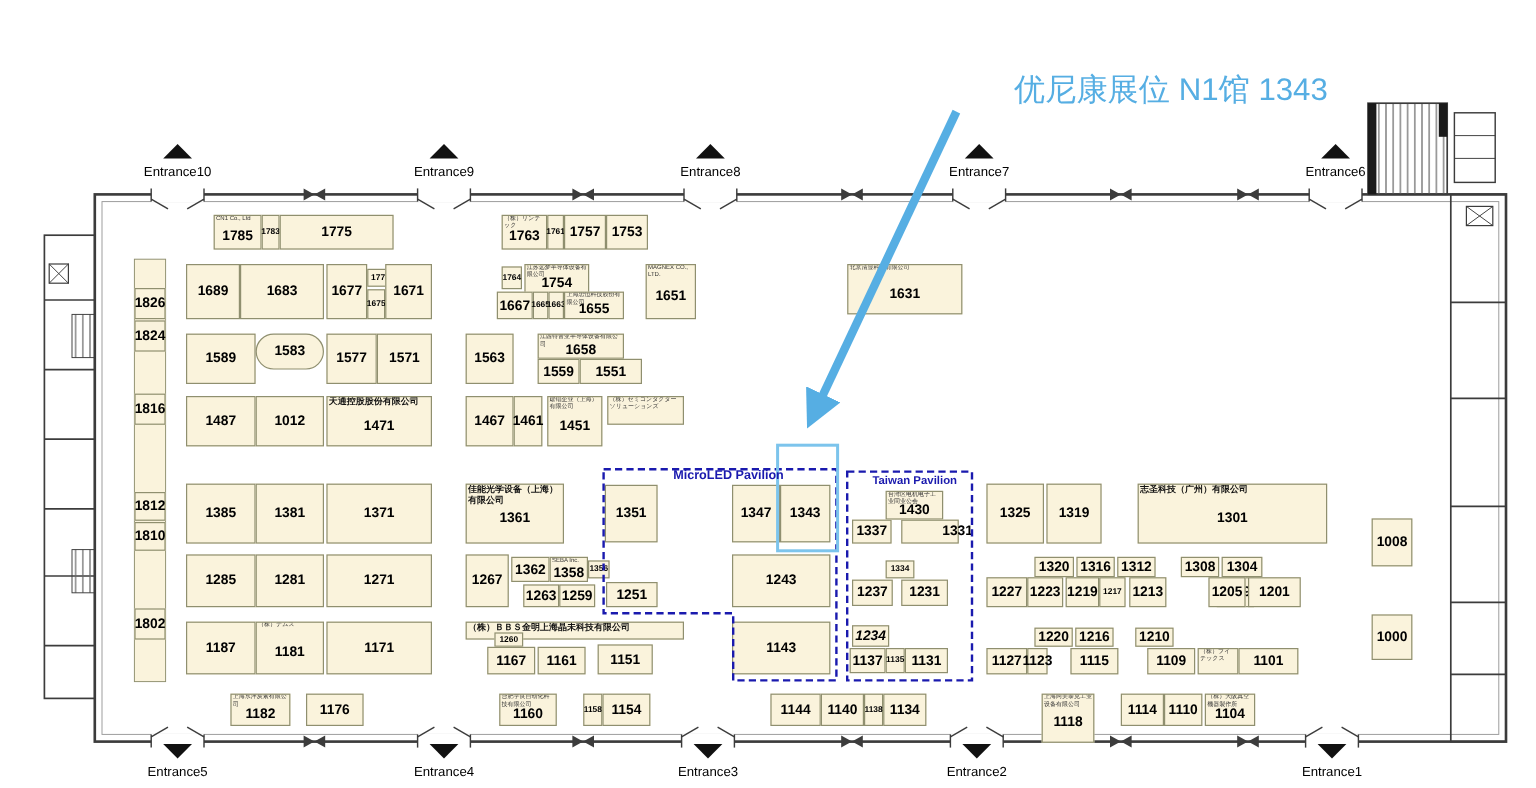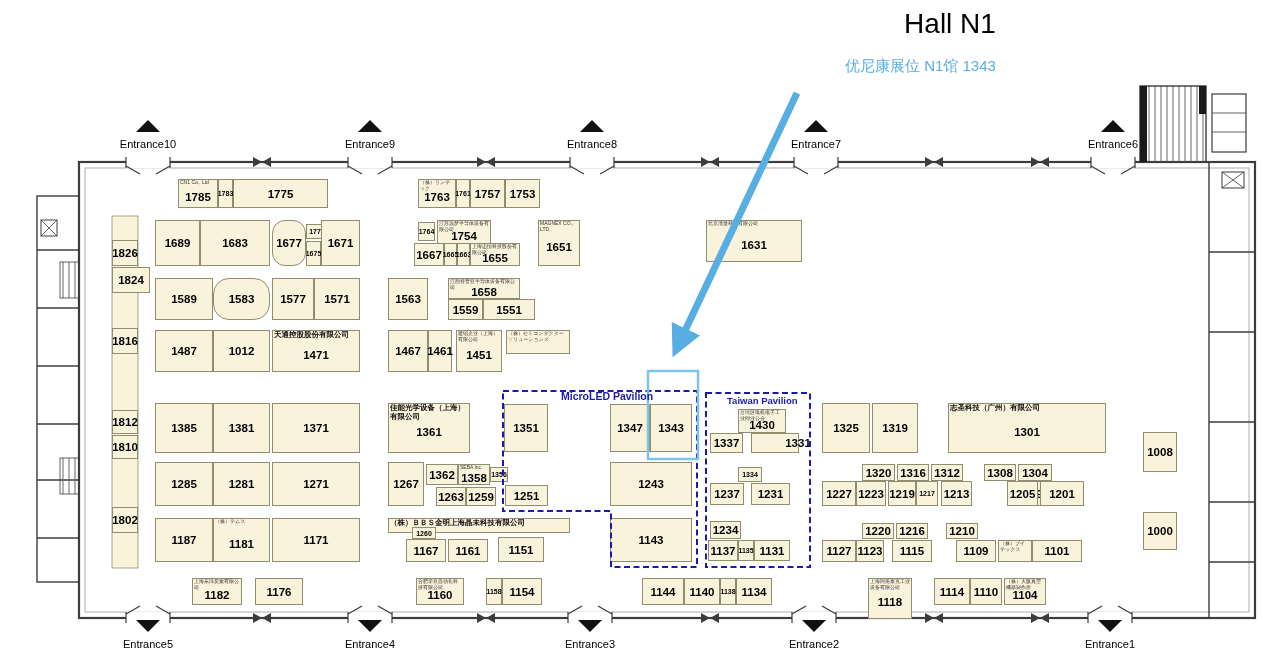--- a/index.html
+++ b/index.html
@@ -10,21 +10,21 @@
          box-sizing:border-box;display:flex;align-items:center;justify-content:center;}
   .booth .num{font-size:11.5px;font-weight:bold;color:#000;white-space:nowrap;}
   .booth.small .num{font-size:7px;}
   .booth .co{position:absolute;top:0;left:1px;right:1px;font-size:5px;line-height:1.15;
              color:#333;overflow:hidden;text-align:left;max-height:100%;}
   .booth.bigco .co{font-size:7.5px;font-weight:bold;color:#111;}
   .booth.withco .num{margin-top:7px;}
 
   .title{position:absolute;left:830px;top:8px;width:240px;text-align:center;
          font-size:28px;font-weight:500;color:#000;}
-  .annotation{position:absolute;left:845px;top:57px;font-size:15px;color:var(--accent);white-space:nowrap;}
+  .annotation{position:absolute;left:845px;top:57px;font-size:26px;color:var(--accent);white-space:nowrap;}
 
   .pav-label{position:absolute;font-weight:bold;color:var(--pavilion);white-space:nowrap;}
   .pav-label.microled{left:561px;top:390px;font-size:10.5px;}
   .pav-label.taiwan{left:727px;top:395px;font-size:9.5px;}
 
   .entrance{position:absolute;width:90px;text-align:center;}
   .entrance .tri{display:block;margin:0 auto 2px;width:0;height:0;
                  border-left:12px solid transparent;border-right:12px solid transparent;}
   .entrance.top .tri{border-bottom:12px solid #111;}
   .entrance.bottom .tri{border-top:12px solid #111;}
@@ -143,21 +143,21 @@
       </div>
       <div class="booth" style="left: 505px; top: 179px; width: 35px; height: 29px;">
         <span class="num">1753</span>
       </div>
       <div class="booth" style="left: 155px; top: 220px; width: 45px; height: 46px;">
         <span class="num">1689</span>
       </div>
       <div class="booth" style="left: 200px; top: 220px; width: 70px; height: 46px;">
         <span class="num">1683</span>
       </div>
-      <div class="booth" style="left: 272px; top: 220px; width: 34px; height: 46px; border-radius: 13px;">
+      <div class="booth" style="left: 272px; top: 220px; width: 34px; height: 46px;">
         <span class="num">1677</span>
       </div>
       <div class="booth small" style="left: 306px; top: 224px; width: 22px; height: 15px;">
         <span class="num">1774</span>
       </div>
       <div class="booth small" style="left: 306px; top: 241px; width: 15px; height: 25px;">
         <span class="num">1675</span>
       </div>
       <div class="booth" style="left: 321px; top: 220px; width: 39px; height: 46px;">
         <span class="num">1671</span>
@@ -186,21 +186,21 @@
         <span class="co">MAGNEX CO., LTD.</span>
         <span class="num">1651</span>
       </div>
       <div class="booth withco" style="left: 706px; top: 220px; width: 96px; height: 42px;">
         <span class="co">北京清显科技有限公司</span>
         <span class="num">1631</span>
       </div>
       <div class="booth" style="left: 155px; top: 278px; width: 58px; height: 42px;">
         <span class="num">1589</span>
       </div>
-      <div class="booth" style="left: 213px; top: 278px; width: 57px; height: 42px; border-radius: 16px;">
+      <div class="booth" style="left: 213px; top: 278px; width: 57px; height: 30px; border-radius: 16px;">
         <span class="num">1583</span>
       </div>
       <div class="booth" style="left: 272px; top: 278px; width: 42px; height: 42px;">
         <span class="num">1577</span>
       </div>
       <div class="booth" style="left: 314px; top: 278px; width: 46px; height: 42px;">
         <span class="num">1571</span>
       </div>
       <div class="booth" style="left: 388px; top: 278px; width: 40px; height: 42px;">
         <span class="num">1563</span>
@@ -389,21 +389,21 @@
       </div>
       <div class="booth" style="left: 448px; top: 539px; width: 40px; height: 23px;">
         <span class="num">1161</span>
       </div>
       <div class="booth" style="left: 498px; top: 537px; width: 46px; height: 25px;">
         <span class="num">1151</span>
       </div>
       <div class="booth" style="left: 610px; top: 518px; width: 82px; height: 44px;">
         <span class="num">1143</span>
       </div>
-      <div class="booth" style="left: 710px; top: 521px; width: 31px; height: 18px;">
+      <div class="booth" style="left: 710px; top: 521px; width: 31px; height: 18px; font-style: italic;">
         <span class="num">1234</span>
       </div>
       <div class="booth" style="left: 708px; top: 540px; width: 30px; height: 21px;">
         <span class="num">1137</span>
       </div>
       <div class="booth small" style="left: 738px; top: 540px; width: 16px; height: 21px;">
         <span class="num">1135</span>
       </div>
       <div class="booth" style="left: 754px; top: 540px; width: 36px; height: 21px;">
         <span class="num">1131</span>
@@ -413,21 +413,21 @@
       </div>
       <div class="booth" style="left: 896px; top: 523px; width: 32px; height: 16px;">
         <span class="num">1216</span>
       </div>
       <div class="booth" style="left: 946px; top: 523px; width: 32px; height: 16px;">
         <span class="num">1210</span>
       </div>
       <div class="booth" style="left: 822px; top: 540px; width: 34px; height: 22px;">
         <span class="num">1127</span>
       </div>
-      <div class="booth" style="left: 856px; top: 540px; width: 28px; height: 22px;">
+      <div class="booth" style="left: 856px; top: 540px; width: 17px; height: 22px;">
         <span class="num">1123</span>
       </div>
       <div class="booth" style="left: 892px; top: 540px; width: 40px; height: 22px;">
         <span class="num">1115</span>
       </div>
       <div class="booth" style="left: 956px; top: 540px; width: 40px; height: 22px;">
         <span class="num">1109</span>
       </div>
       <div class="booth" style="left: 998px; top: 540px; width: 34px; height: 22px;">
         <span class="co">（株）ブイテックス</span>
@@ -474,21 +474,21 @@
       <div class="booth" style="left: 970px; top: 578px; width: 32px; height: 27px;">
         <span class="num">1110</span>
       </div>
       <div class="booth withco" style="left: 1004px; top: 578px; width: 42px; height: 27px;">
         <span class="co">（株）大阪真空機器製作所</span>
         <span class="num">1104</span>
       </div>
       <div class="booth" style="left: 112px; top: 240px; width: 26px; height: 26px;">
         <span class="num">1826</span>
       </div>
-      <div class="booth" style="left: 112px; top: 267px; width: 38px; height: 26px;">
+      <div class="booth" style="left: 112px; top: 267px; width: 26px; height: 26px;">
         <span class="num">1824</span>
       </div>
       <div class="booth" style="left: 112px; top: 328px; width: 26px; height: 26px;">
         <span class="num">1816</span>
       </div>
       <div class="booth" style="left: 112px; top: 410px; width: 26px; height: 24px;">
         <span class="num">1812</span>
       </div>
       <div class="booth" style="left: 112px; top: 435px; width: 26px; height: 24px;">
         <span class="num">1810</span>
@@ -503,21 +503,20 @@
       <marker id="ah" markerWidth="4.5" markerHeight="4.5" refX="1" refY="2.25" orient="auto">
         <path d="M0,0 L4.5,2.25 L0,4.5 Z" style="fill:var(--accent)"></path>
       </marker>
     </defs>
     <polygon class="dash" points="503,391 697,391 697,567 611,567 611,511 503,511"></polygon>
     <rect class="dash" x="706" y="393" width="104" height="174"></rect>
     <rect x="648" y="371" width="50" height="88" style="fill:none;stroke:var(--highlight);stroke-width:2.5"></rect>
     <line x1="797" y1="93" x2="683" y2="335" style="stroke:var(--accent);stroke-width:7" marker-end="url(#ah)"></line>
   </svg>
 
-  <div class="title">Hall N1</div>
   <div class="annotation">优尼康展位 N1馆 1343</div>
   <div class="pav-label microled">MicroLED Pavilion</div>
   <div class="pav-label taiwan">Taiwan Pavilion</div>
 
   <div id="entrances-top">
       <div class="entrance top" style="left: 103px; top: 120px;"><span class="tri"></span><span class="lbl">Entrance10</span></div>
       <div class="entrance top" style="left: 325px; top: 120px;"><span class="tri"></span><span class="lbl">Entrance9</span></div>
       <div class="entrance top" style="left: 547px; top: 120px;"><span class="tri"></span><span class="lbl">Entrance8</span></div>
       <div class="entrance top" style="left: 771px; top: 120px;"><span class="tri"></span><span class="lbl">Entrance7</span></div>
       <div class="entrance top" style="left: 1068px; top: 120px;"><span class="tri"></span><span class="lbl">Entrance6</span></div>

